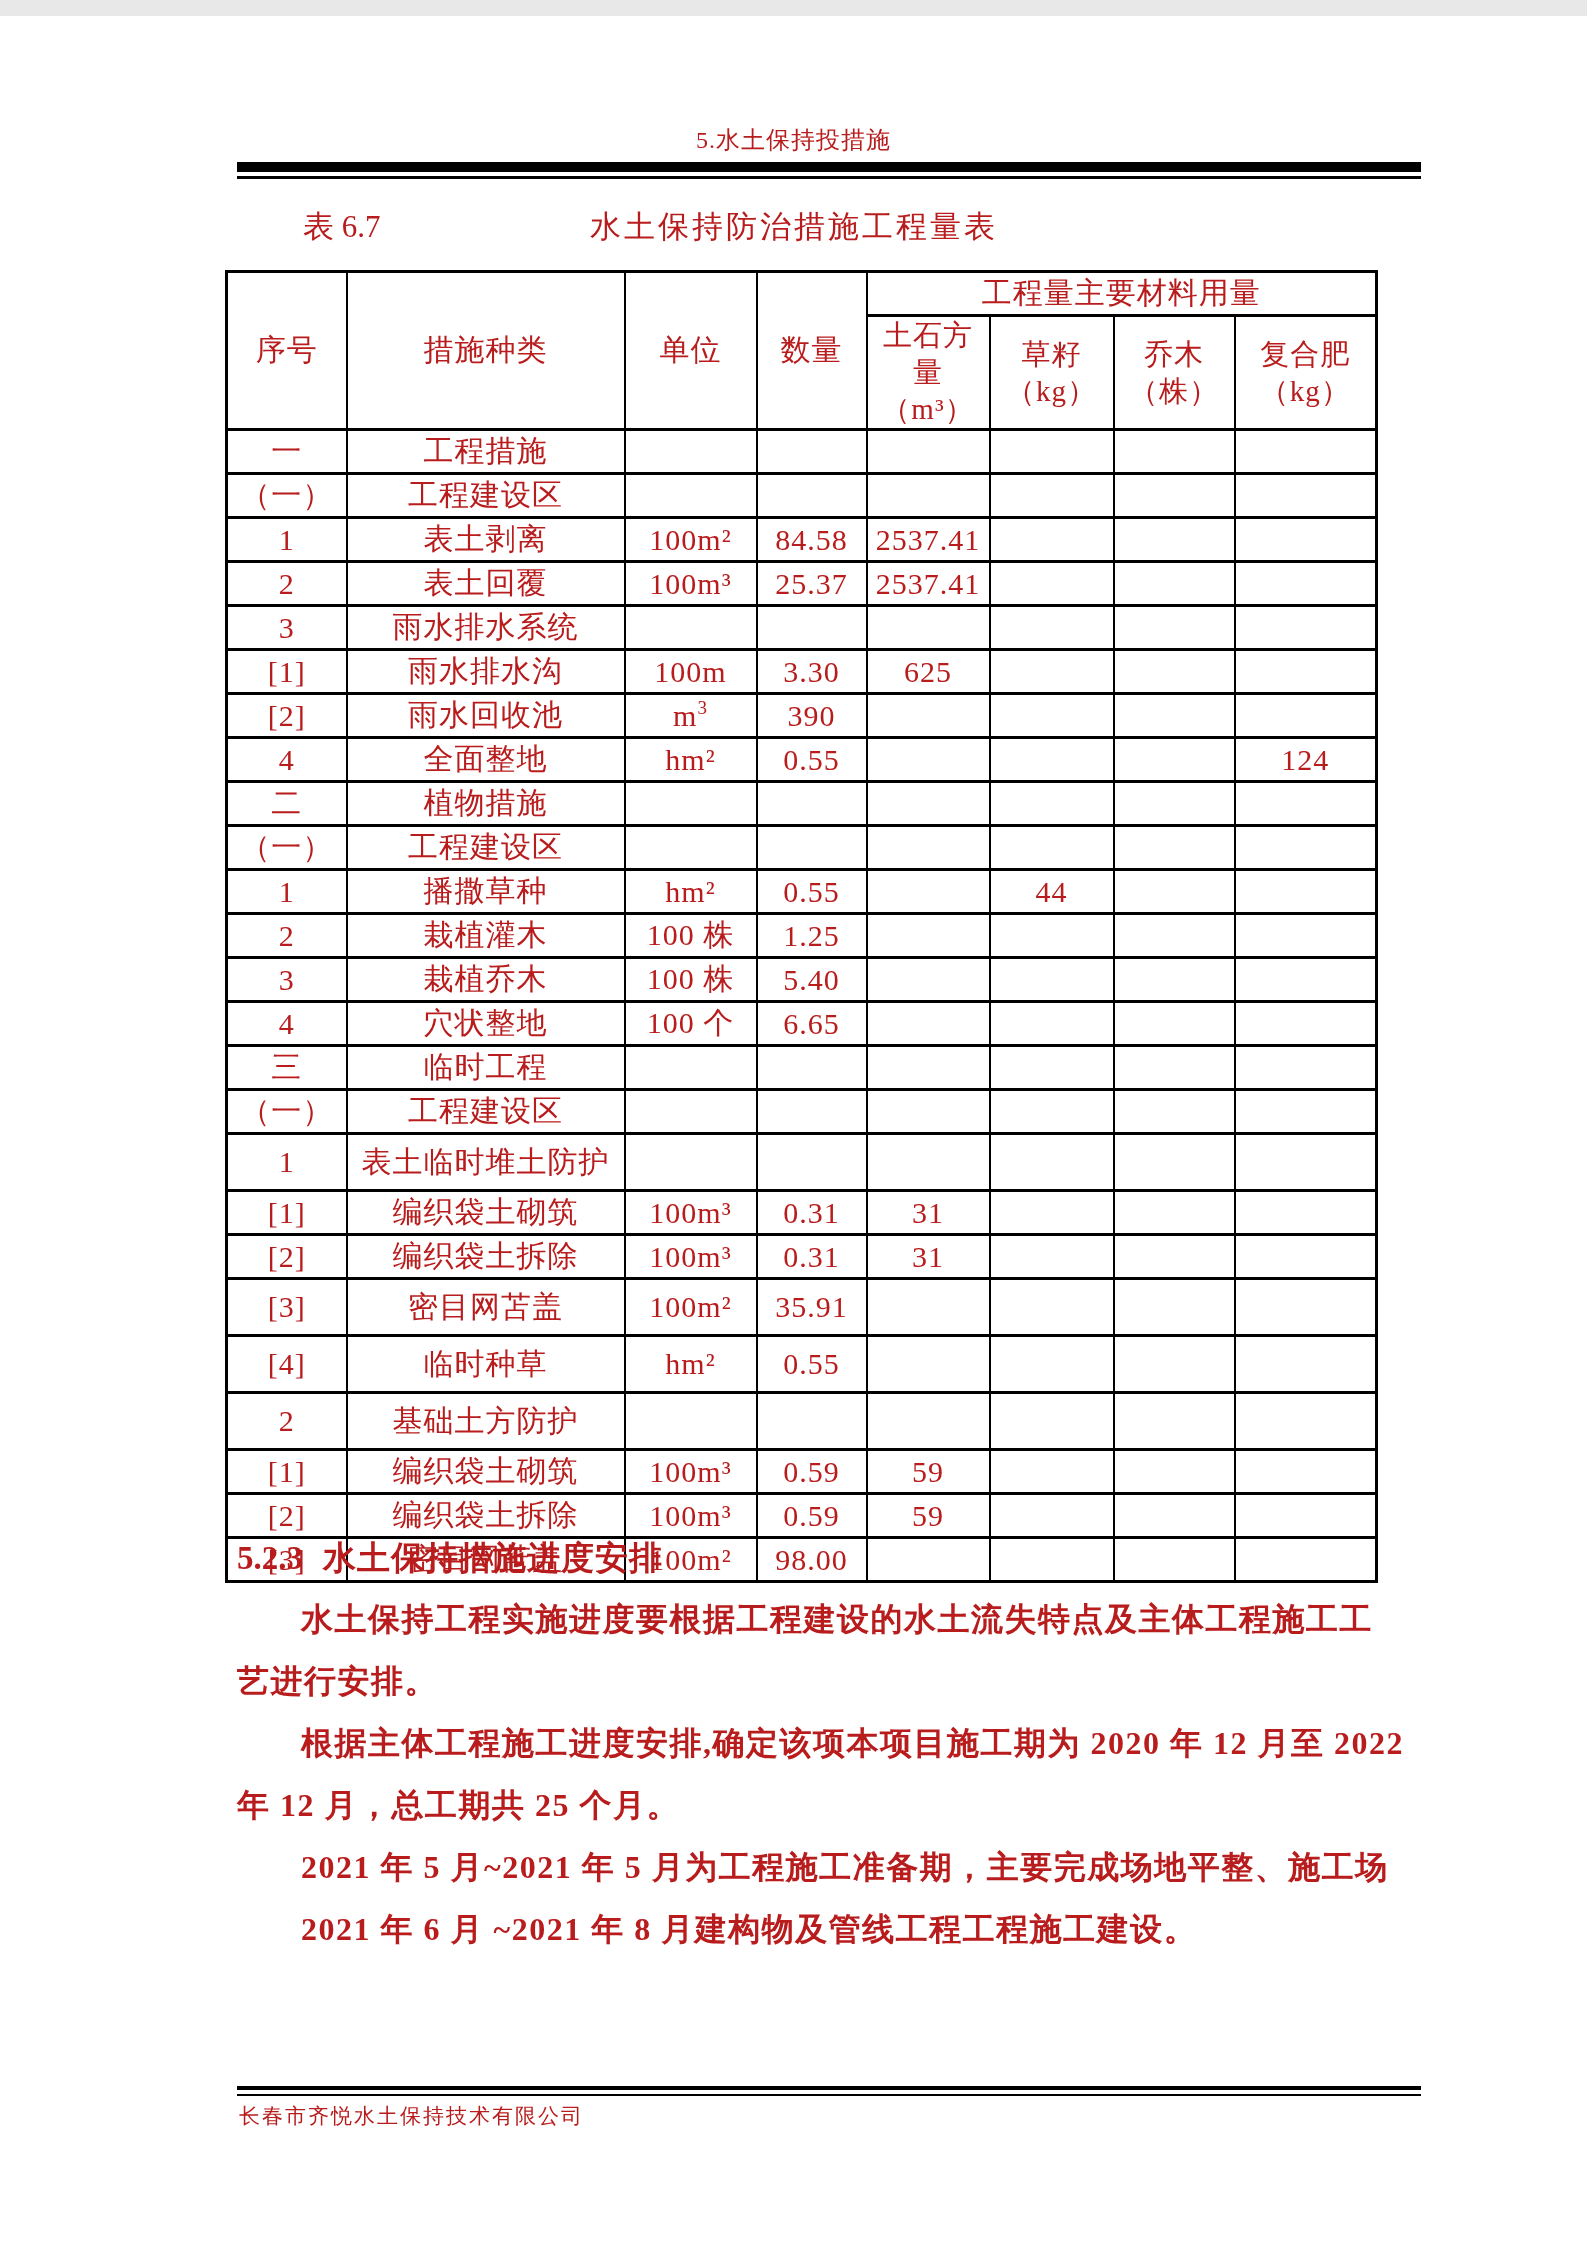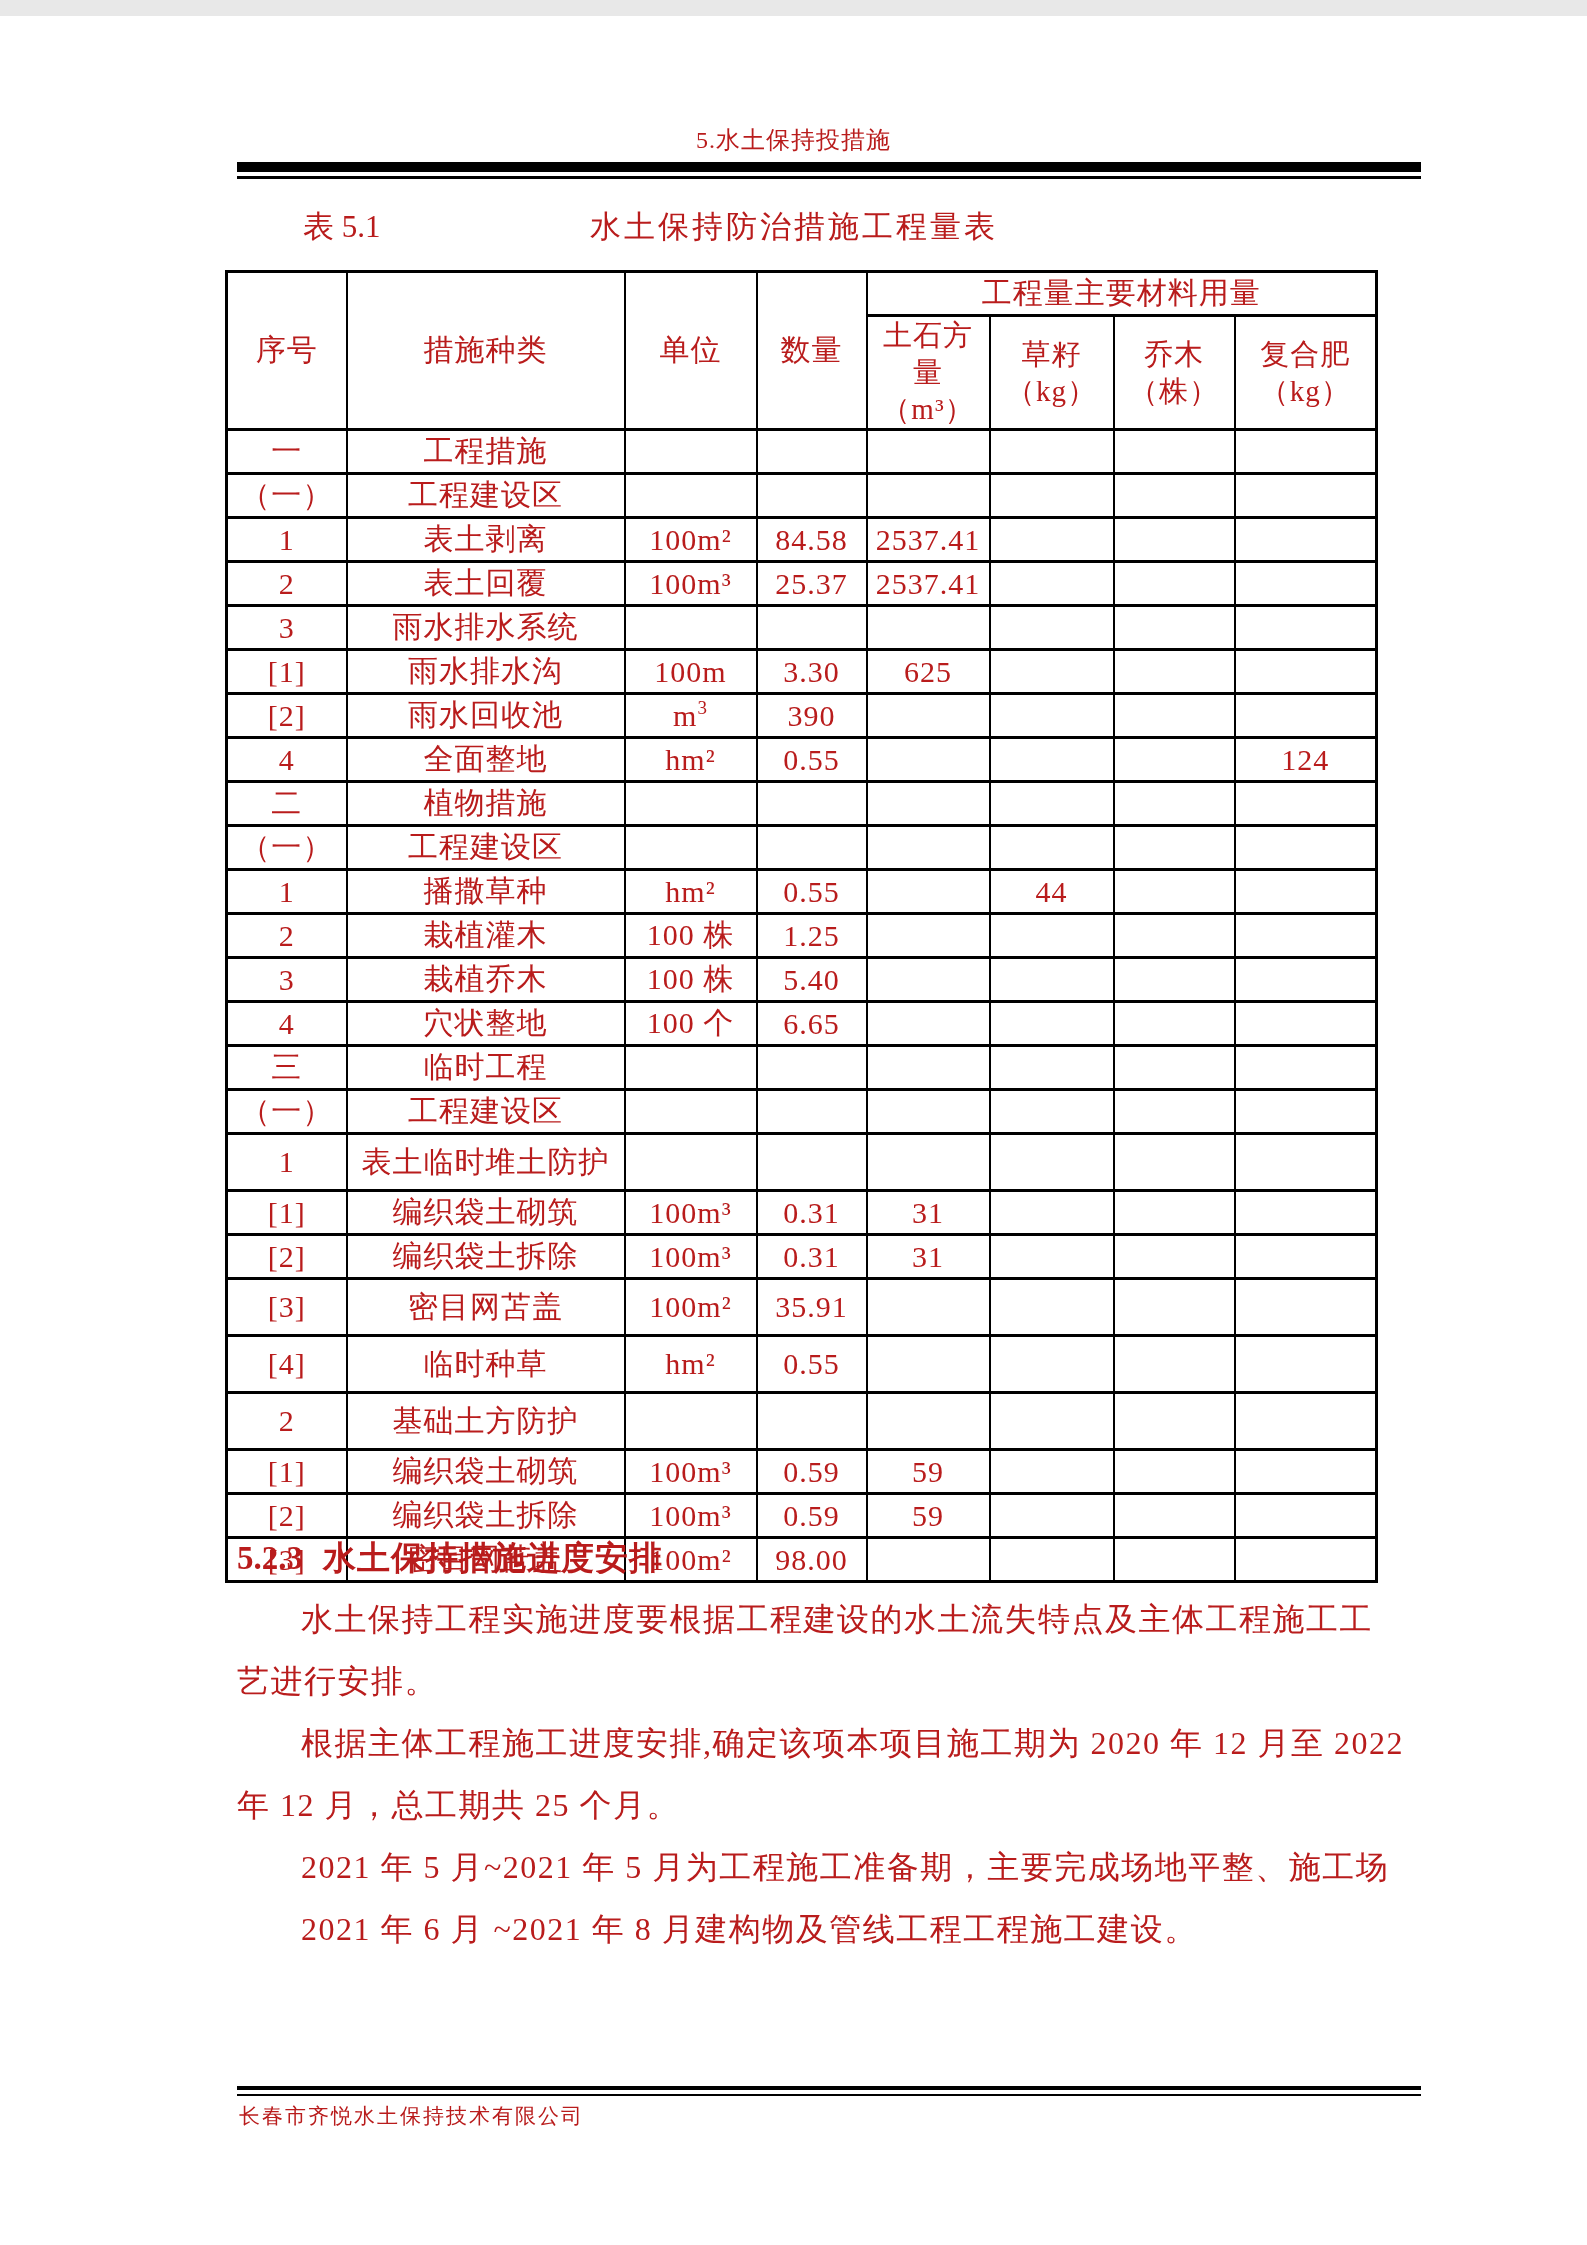--- a/index.html
+++ b/index.html
@@ -51,21 +51,21 @@
   }
   
   .section-heading{
     position:absolute;left:237px;top:1520px;
     font-size:33px;font-weight:bold;letter-spacing:1px;
   }
   .section-heading .num{margin-right:20px;letter-spacing:0;}
   
   .paragraphs{
     position:absolute;left:237px;top:1572px;width:1145px;
-    font-size:32px;line-height:62px;letter-spacing:1.5px;
+    font-size:32px;line-height:62px;letter-spacing:1.5px;font-weight:bold;
   }
   .p-line{white-space:nowrap;}
   .p-line.indent{padding-left:64px;}
   
   .rule.footer-thick{left:237px;top:2070px;width:1184px;height:4px;}
   .rule.footer-thin{left:237px;top:2078px;width:1184px;height:2px;}
   .footer-company{
     position:absolute;left:239px;top:2086px;
     font-size:21px;letter-spacing:2px;
   }
@@ -76,21 +76,21 @@
 </style>
 </head>
 <body>
 
 <div class="page">
 
   <div class="header-note">5.水土保持投措施</div>
   <div class="rule header-thick"></div>
   <div class="rule header-thin"></div>
 
-  <div class="caption-label">表 5.1</div>
+  <div class="caption-label">表 6.7</div>
   <div class="caption-title">水土保持防治措施工程量表</div>
 
   <table class="measures">
     <colgroup>
       <col style="width:120px">
         <col style="width:278px">
         <col style="width:132px">
         <col style="width:110px">
       <col style="width:123px">
         <col style="width:124px">

